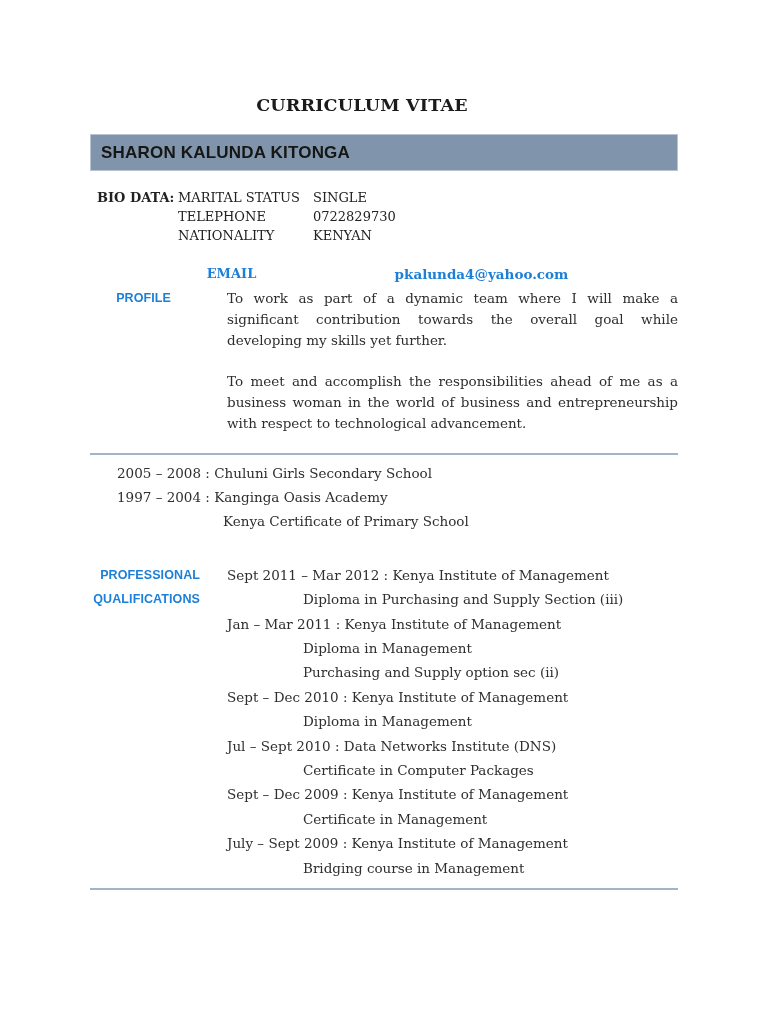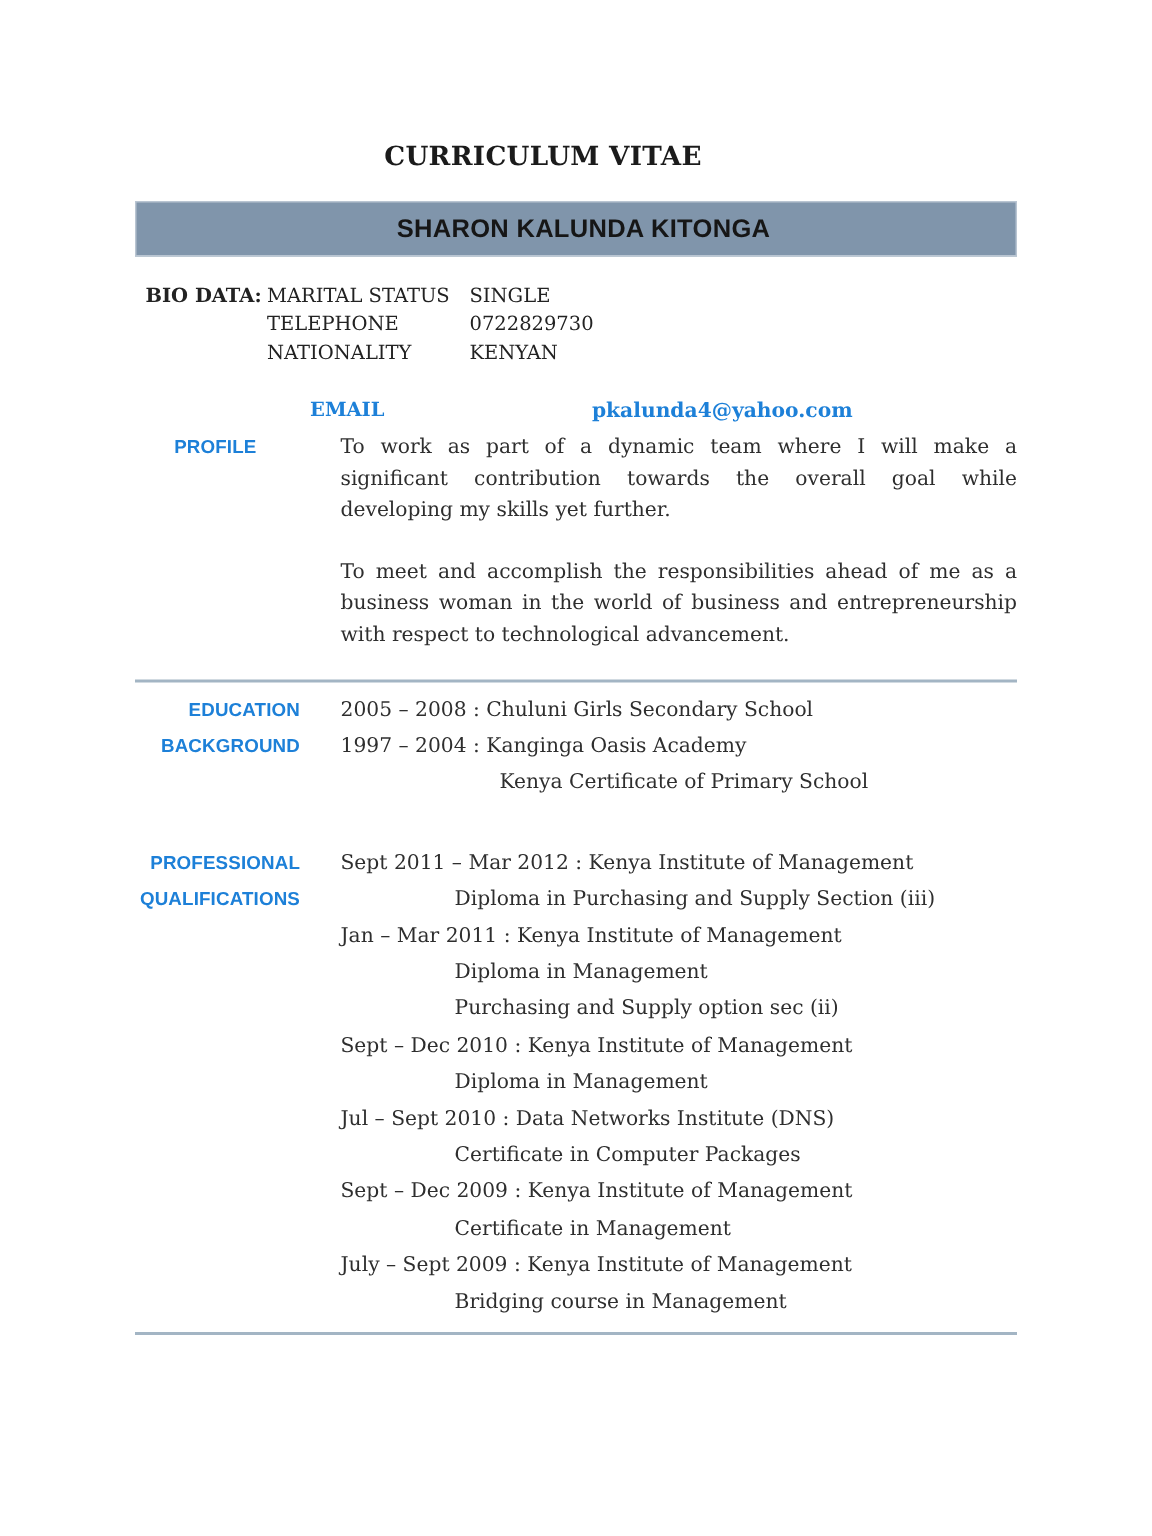--- a/index.html
+++ b/index.html
@@ -36,21 +36,20 @@
     height:37px;
     background:var(--bar);
     border:1px solid #b9c5d2;
     display:flex;align-items:center;
     padding-left:10px;
     font-family:"Liberation Sans", sans-serif;
     font-weight:bold;
     font-size:17px;
     color:#161616;
     letter-spacing:.2px;
-    justify-content:center;
   }
 
   
   .bio{margin-top:17px;font-size:13px;line-height:19px;}
   .bio-row{display:grid;grid-template-columns:88px 135px 1fr;}
   .bio-section-label{font-weight:bold;padding-left:7px;white-space:nowrap;}
   .email-row{margin-top:21px;display:grid;grid-template-columns:88px 107px 1fr;line-height:16px;text-align:center;}
   .email-label{color:var(--accent);font-weight:bold;font-size:13px;}
   .email-value{color:var(--accent);font-weight:bold;font-size:13.5px;cursor:pointer;}
 
@@ -134,24 +133,20 @@
       <div class="sec-label">PROFILE</div>
       <div class="sec-body">
         <p>To work as part of a dynamic team where I will make a significant contribution towards the overall goal while developing my skills yet further.</p>
         <p>To meet and accomplish the responsibilities ahead of me as a business woman in the world of business and entrepreneurship with respect to technological advancement.</p>
       </div>
     </div>
 
     <hr class="rule">
 
     <div class="section edu">
-      <div class="sec-label">
-        <div>EDUCATION</div>
-        <div>BACKGROUND</div>
-      </div>
       <div class="sec-body">
         <div class="entry-line">2005 – 2008 : Chuluni Girls Secondary School</div>
         <div class="entry-line">1997 – 2004 : Kanginga Oasis Academy</div>
         <div class="entry-line sub">Kenya Certificate of Primary School</div>
       </div>
     </div>
 
     <div class="section quals">
       <div class="sec-label">
         <div>PROFESSIONAL</div>

